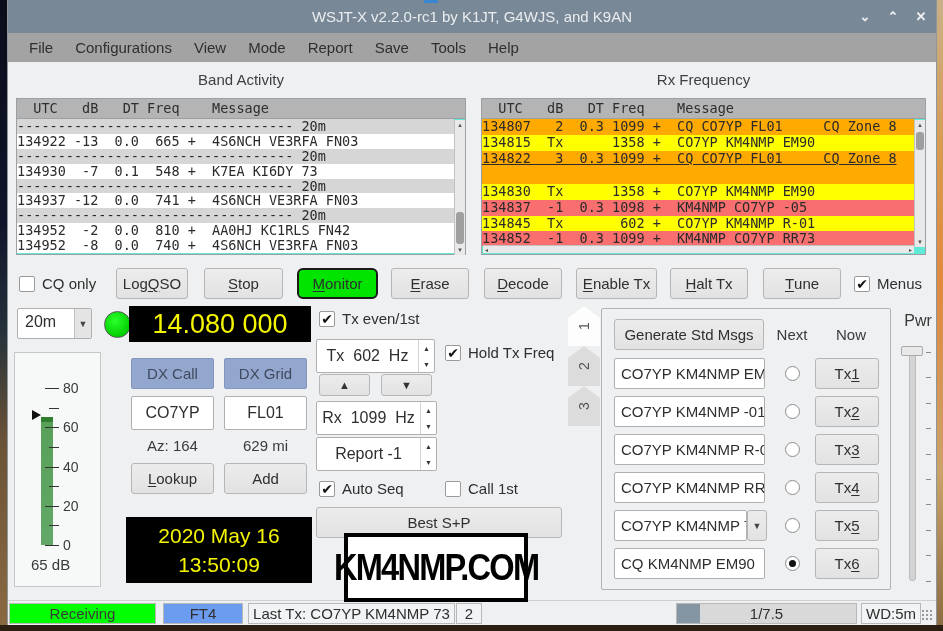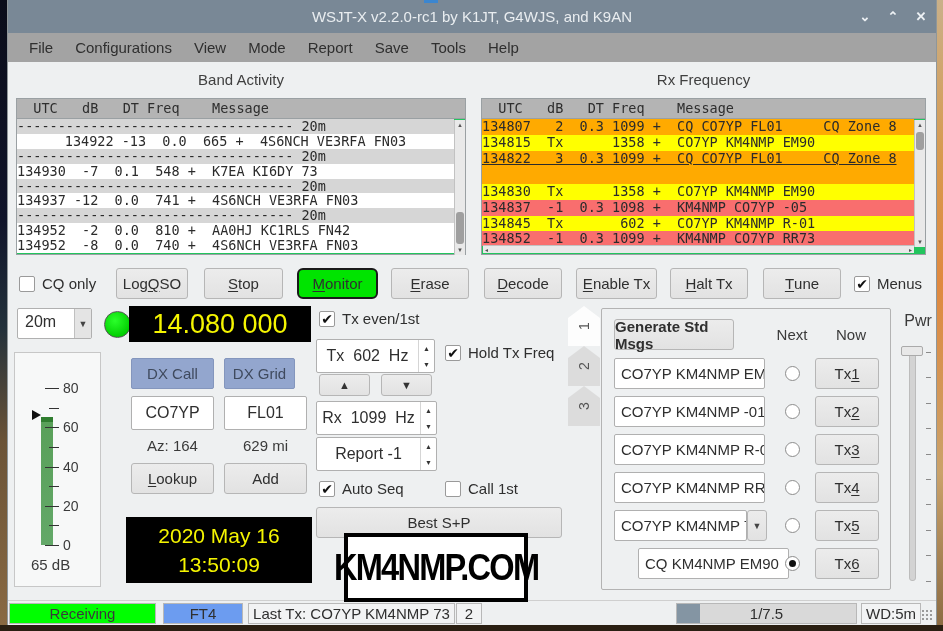--- a/index.html
+++ b/index.html
@@ -25,21 +25,21 @@
   .win-btns { position:absolute; right:8px; top:0; height:33px; display:flex; align-items:center; gap:14px;
     color:#eef2f5; font-size:13px; font-weight:bold; }
   .win-btns span { width:14px; text-align:center; cursor:default; }
 
   .menubar { position:absolute; left:0; top:33px; width:100%; height:29px; background:#a3a3a3;
     display:flex; align-items:center; font-size:15px; color:#2f2f2f; padding-left:10px; }
   .menubar .mi { padding:4px 11px; }
 
   .panel-title { position:absolute; top:71px; font-size:15px; color:#404040; text-align:center; }
 
-  .dtable { position:absolute; top:98px; background:#22c55e; border:1px solid #9aa0a3; }
+  .dtable { position:absolute; top:98px; background:#5eead4; border:1px solid #9aa0a3; }
   .thead { height:20px; background:#b4b4b4; border-bottom:1px solid #9aa0a3; color:#2e2e2e;
     font-family:"DejaVu Sans Mono", monospace; font-size:13.5px; line-height:19px; white-space:pre; overflow:hidden; }
   .tbody { position:relative; overflow:hidden; font-family:"DejaVu Sans Mono", monospace;
     font-size:13.5px; color:#2b2b2b; }
   .trow { white-space:pre; overflow:hidden; }
 
   .vscroll { position:absolute; top:21px; width:11px; background:#e9e9e9; border-left:1px solid #c2c2c2; }
   .vscroll .arr { position:absolute; left:0; width:10px; height:10px; font-size:6px; color:#555; text-align:center; line-height:10px; }
   .vscroll .thumb { position:absolute; left:1px; width:8px; background:#9f9f9f; border-radius:3px; }
   .hscroll { position:absolute; left:1px; bottom:1px; height:8px; background:#e9e9e9; border-top:1px solid #c2c2c2;
@@ -143,21 +143,21 @@
       <span class="mi">Help</span>
     </div>
 
   <div class="panel-title" style="left:8px; width:450px;">Band Activity</div>
   <div class="panel-title" style="left:473px; width:445px;">Rx Frequency</div>
 
   <div class="dtable" style="left:8px; width:450px; height:157px;">
     <div class="thead">  UTC   dB   DT Freq    Message</div>
     <div class="tbody" id="ba-body" style="height:134px; width:437px;">
         <div class="trow" style="line-height: 14.9px; height: 14.9px; background: rgb(214, 214, 214);">---------------------------------- 20m</div>
-        <div class="trow" style="line-height: 14.9px; height: 14.9px; background: rgb(255, 255, 255); text-align: center;">134922 -13  0.0  665 +  4S6NCH VE3RFA FN03</div>
+        <div class="trow" style="line-height: 14.9px; height: 14.9px; background: rgb(255, 255, 255);">134922 -13  0.0  665 +  4S6NCH VE3RFA FN03</div>
         <div class="trow" style="line-height: 14.9px; height: 14.9px; background: rgb(214, 214, 214);">---------------------------------- 20m</div>
         <div class="trow" style="line-height: 14.9px; height: 14.9px; background: rgb(255, 255, 255);">134930  -7  0.1  548 +  K7EA KI6DY 73</div>
         <div class="trow" style="line-height: 14.9px; height: 14.9px; background: rgb(214, 214, 214);">---------------------------------- 20m</div>
         <div class="trow" style="line-height: 14.9px; height: 14.9px; background: rgb(255, 255, 255);">134937 -12  0.0  741 +  4S6NCH VE3RFA FN03</div>
         <div class="trow" style="line-height: 14.9px; height: 14.9px; background: rgb(214, 214, 214);">---------------------------------- 20m</div>
         <div class="trow" style="line-height: 14.9px; height: 14.9px; background: rgb(255, 255, 255);">134952  -2  0.0  810 +  AA0HJ KC1RLS FN42</div>
         <div class="trow" style="line-height: 14.9px; height: 14.9px; background: rgb(255, 255, 255);">134952  -8  0.0  740 +  4S6NCH VE3RFA FN03</div>
       </div>
     <div class="vscroll" style="right:0; height:135px;">
       <div class="arr" style="top:0;">▲</div>
@@ -231,21 +231,21 @@
         <div class="mtick" style="top: 74.25px; left: 30px; width: 14px;"></div>
         <div class="mlab" style="top: 66.25px; left: 48px;">60</div>
         <div class="mtick" style="top: 54.625px; left: 34px; width: 10px;"></div>
         <div class="mtick" style="top: 35px; left: 30px; width: 14px;"></div>
         <div class="mlab" style="top: 27px; left: 48px;">80</div>
       </div>
     <div class="mlab" style="left:16px; top:203px; font-size:15px;">65 dB</div>
   </div>
 
   <div class="bluehdr" style="left:123px; top:358px; width:83px; height:31px;">DX Call</div>
-  <div class="bluehdr" style="left:216px; top:358px; width:71px; height:31px;">DX Grid</div>
+  <div class="bluehdr" style="left:216px; top:358px; width:83px; height:31px;">DX Grid</div>
   <div class="wfield" style="left:123px; top:396px; width:83px; height:34px;">CO7YP</div>
   <div class="wfield" style="left:216px; top:396px; width:83px; height:34px;">FL01</div>
   <div class="slabel" style="left:123px; top:437px; width:83px;">Az: 164</div>
   <div class="slabel" style="left:216px; top:437px; width:83px;">629 mi</div>
   <div class="btn" id="btn-lookup" style="position:absolute; left:123px; top:463px; width:83px; height:31px;"><u>L</u>ookup</div>
   <div class="btn" id="btn-add" style="position:absolute; left:216px; top:463px; width:83px; height:31px;">Add</div>
 
   <div class="blackdisp" style="left:118px; top:517px; width:186px; height:66px; font-size:21px; line-height:29px; padding-top:4px;">
     <div>2020 May 16</div>
     <div>13:50:09</div>
@@ -288,41 +288,41 @@
   </div>
   <div class="chkrow" style="left:437px; top:480px;">
     <span class="chkbox" id="chk-call1"></span>
       <span>Call 1st</span>
   </div>
   <div class="btn" style="position:absolute; left:308px; top:507px; width:246px; height:31px;">Best S+P</div>
 
   <div id="vtabs"></div>
 
   <div class="group" style="left:593px; top:308px; width:290px; height:282px;">
-    <div class="btn" style="position:absolute; left:12px; top:10px; width:120px; height:31px;font-weight:bold;">Generate Std Msgs</div>
+    <div class="btn" style="position:absolute; left:12px; top:10px; width:150px; height:31px;">Generate Std Msgs</div>
     <div class="slabel" style="left:166px; top:17px; width:48px;">Next</div>
     <div class="slabel" style="left:220px; top:17px; width:58px;">Now</div>
     <div id="msg-rows">
         <div class="mfield" style="left: 12px; top: 49px; width: 151px;">CO7YP KM4NMP EM90</div>
         <div class="radio" style="position: absolute; left: 183px; top: 57px;"></div>
         <div class="btn txbtn" style="left: 213px; top: 49px;">Tx <u>1</u></div>
         <div class="mfield" style="left: 12px; top: 87px; width: 151px;">CO7YP KM4NMP -01</div>
         <div class="radio" style="position: absolute; left: 183px; top: 95px;"></div>
         <div class="btn txbtn" style="left: 213px; top: 87px;">Tx <u>2</u></div>
         <div class="mfield" style="left: 12px; top: 125px; width: 151px;">CO7YP KM4NMP R-01</div>
         <div class="radio" style="position: absolute; left: 183px; top: 133px;"></div>
         <div class="btn txbtn" style="left: 213px; top: 125px;">Tx <u>3</u></div>
         <div class="mfield" style="left: 12px; top: 163px; width: 151px;">CO7YP KM4NMP RR73</div>
         <div class="radio" style="position: absolute; left: 183px; top: 171px;"></div>
         <div class="btn txbtn" style="left: 213px; top: 163px;">Tx <u>4</u></div>
         <div class="mfield" style="left: 12px; top: 201px; width: 133px;">CO7YP KM4NMP 73</div>
         <div class="btn" style="position: absolute; left: 145px; top: 201px; width: 20px; height: 31px; font-size: 9px; color: rgb(68, 68, 68);">▼</div>
         <div class="radio" style="position: absolute; left: 183px; top: 209px;"></div>
         <div class="btn txbtn" style="left: 213px; top: 201px;">Tx <u>5</u></div>
-        <div class="mfield" style="left: 12px; top: 239px; width: 151px; margin-left: 24px;">CQ KM4NMP EM90</div>
+        <div class="mfield" style="left: 12px; top: 239px; width: 151px;">CQ KM4NMP EM90</div>
         <div class="radio" style="position: absolute; left: 183px; top: 247px;">
           <div class="dot"></div>
         </div>
         <div class="btn txbtn" style="left: 213px; top: 239px;">Tx <u>6</u></div>
       </div>
   </div>
 
   <div class="slabel" style="left:891px; top:312px; width:38px; font-size:16px;">Pwr</div>
   <div class="pwr-track" style="left:901px; top:348px; height:233px;"></div>
   <div class="pwr-handle" style="left:893px; top:346px; width:22px; height:10px;"></div>

